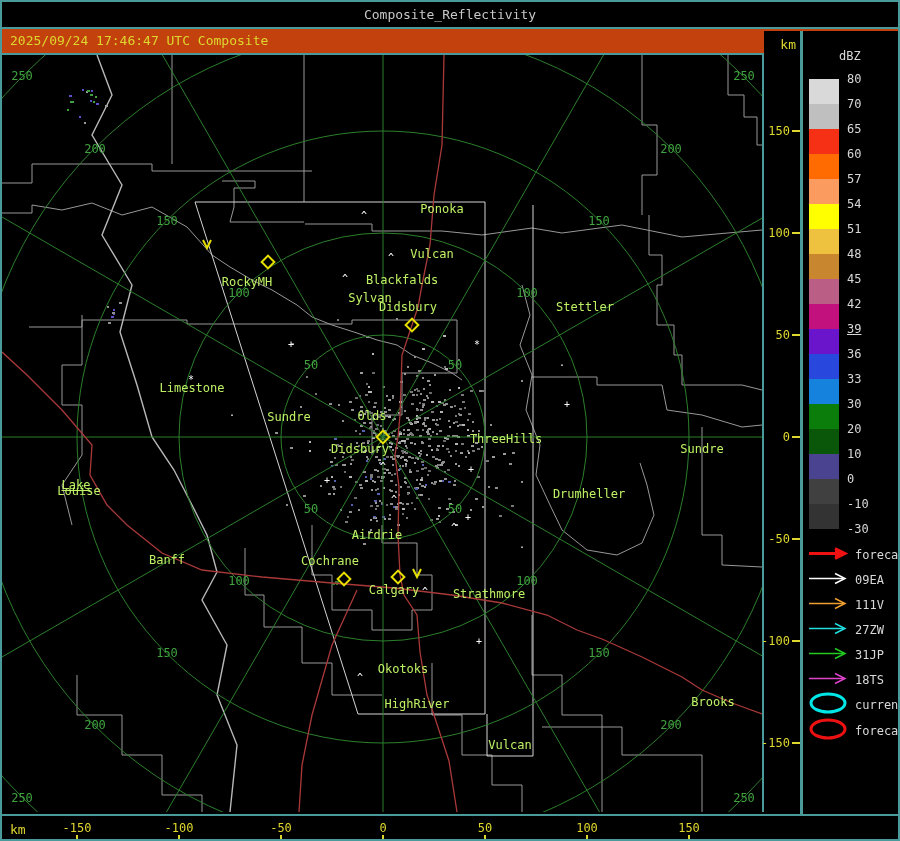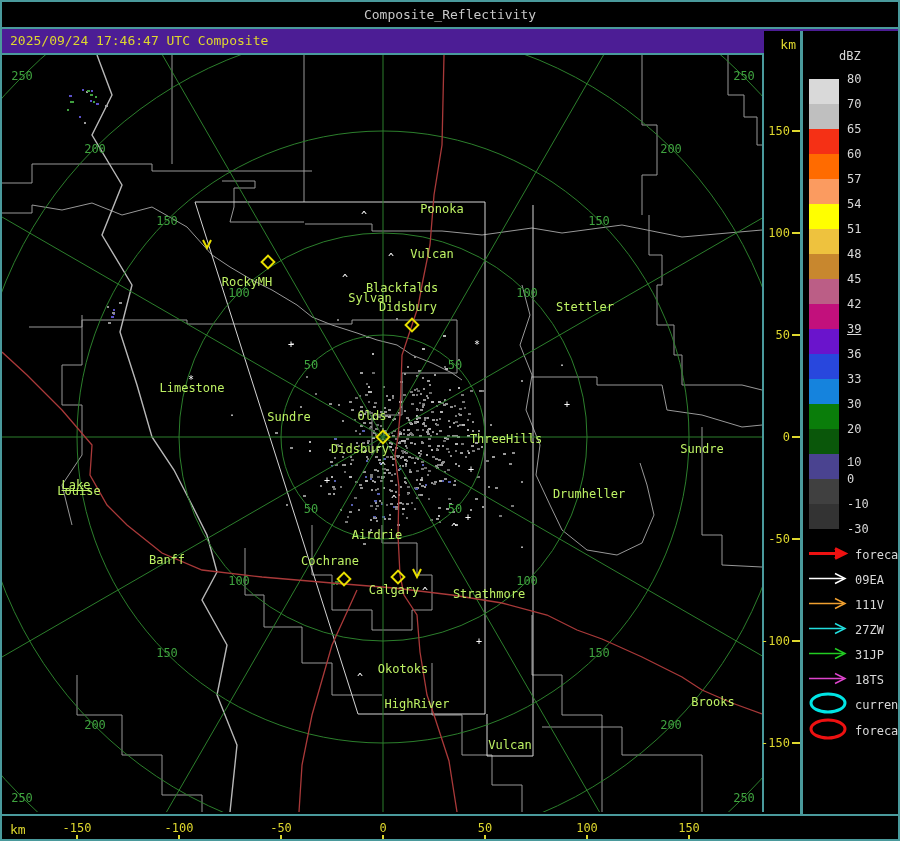--- a/index.html
+++ b/index.html
@@ -4,21 +4,21 @@
 <style>
   html,body{margin:0;padding:0;background:#000;}
   body{
     position:relative;width:900px;height:841px;overflow:hidden;
     font-family:"DejaVu Sans Mono","Liberation Mono",monospace;
     border:2px solid #4a9a9c;box-sizing:border-box;
   }
   .abs{position:absolute;}
   #title-bar{left:0;top:0;width:896px;height:25px;background:#000;border-bottom:2px solid #4a9a9c;}
   #title-text{width:100%;text-align:center;top:5px;color:#c8c8c8;font-size:13px;letter-spacing:0px;}
-  #header-strip{left:0;top:27px;width:896px;height:24px;background:#4c1d95;border-bottom:2px solid #4a9a9c;}
+  #header-strip{left:0;top:27px;width:896px;height:24px;background:#c2410c;border-bottom:2px solid #4a9a9c;}
   #datetime{left:8px;top:4px;color:#ded72e;font-size:13px;}
   #map-area{left:0;top:53px;width:760px;height:757px;background:#000;border-right:2px solid #4a9a9c;}
   #map-svg{position:absolute;left:0;top:0;}
   .city-label{position:absolute;color:#bef264;font-size:12px;white-space:nowrap;transform:translate(-50%,-50%);}
   .ring-label{position:absolute;color:#3fa33f;font-size:12px;white-space:nowrap;transform:translate(-50%,-50%);}
   .marker{position:absolute;color:#fff;font-size:10px;transform:translate(-50%,-50%);}
   #right-axis{left:762px;top:29px;width:36px;height:783px;background:#000;}
   #right-km{right:4px;top:6px;color:#ded72e;font-size:13px;}
   .rtick-label{position:absolute;right:10px;color:#ded72e;font-size:12px;transform:translateY(-50%);}
   .rtick-mark{position:absolute;right:0;width:8px;height:2px;background:#ded72e;transform:translateY(-50%);}
@@ -643,21 +643,21 @@
     <div class="ring-label" style="left: 93px; top: 94px;">200</div>
     <div class="ring-label" style="left: 669px; top: 94px;">200</div>
     <div class="ring-label" style="left: 93px; top: 670px;">200</div>
     <div class="ring-label" style="left: 669px; top: 670px;">200</div>
     <div class="ring-label" style="left: 20px; top: 21px;">250</div>
     <div class="ring-label" style="left: 742px; top: 21px;">250</div>
     <div class="ring-label" style="left: 20px; top: 743px;">250</div>
     <div class="ring-label" style="left: 742px; top: 743px;">250</div>
     <div class="city-label" style="left: 440px; top: 154px;">Ponoka</div>
     <div class="city-label" style="left: 430px; top: 199px;">Vulcan</div>
-    <div class="city-label" style="left: 400px; top: 225px; margin-top: 8px;">Blackfalds</div>
+    <div class="city-label" style="left: 400px; top: 225px;">Blackfalds</div>
     <div class="city-label" style="left: 368px; top: 243px;">Sylvan</div>
     <div class="city-label" style="left: 406px; top: 252px;">Didsbury</div>
     <div class="city-label" style="left: 245px; top: 227px;">RockyMH</div>
     <div class="city-label" style="left: 583px; top: 252px;">Stettler</div>
     <div class="city-label" style="left: 190px; top: 333px;">Limestone</div>
     <div class="city-label" style="left: 287px; top: 362px;">Sundre</div>
     <div class="city-label" style="left: 370px; top: 361px;">Olds</div>
     <div class="city-label" style="left: 504px; top: 384px;">ThreeHills</div>
     <div class="city-label" style="left: 700px; top: 394px;">Sundre</div>
     <div class="city-label" style="left: 358px; top: 394px; text-align: right;">Didsbury</div>
@@ -743,21 +743,21 @@
     <div class="scale-label" style="top: 173px;">54</div>
     <div class="scale-label" style="top: 198px;">51</div>
     <div class="scale-label" style="top: 223px;">48</div>
     <div class="scale-label" style="top: 248px;">45</div>
     <div class="scale-label" style="top: 273px;">42</div>
     <div class="scale-label" style="top: 298px; text-decoration: underline;">39</div>
     <div class="scale-label" style="top: 323px;">36</div>
     <div class="scale-label" style="top: 348px;">33</div>
     <div class="scale-label" style="top: 373px;">30</div>
     <div class="scale-label" style="top: 398px;">20</div>
-    <div class="scale-label" style="top: 432px; font-family: Liberation Mono, monospace;">10</div>
+    <div class="scale-label" style="top: 423px;">10</div>
     <div class="scale-label" style="top: 448px;">0</div>
     <div class="scale-label" style="top: 473px;">-10</div>
     <div class="scale-label" style="top: 498px;">-30</div>
     <div class="legend-glyph" style="top: 524px;"><svg width="44" height="14" viewBox="0 0 44 14">
         <line x1="2" y1="7" x2="36" y2="7" stroke="#ee1111" stroke-width="3"></line>
         <path d="M28,2 L38,7 L28,12" fill="#ee1111" stroke="#ee1111" stroke-width="3"></path>
       </svg></div>
     <div class="legend-label" style="top: 524px;">forecast</div>
     <div class="legend-glyph" style="top: 549px;"><svg width="44" height="14" viewBox="0 0 44 14">
         <line x1="2" y1="7" x2="36" y2="7" stroke="#ffffff" stroke-width="1.5"></line>

